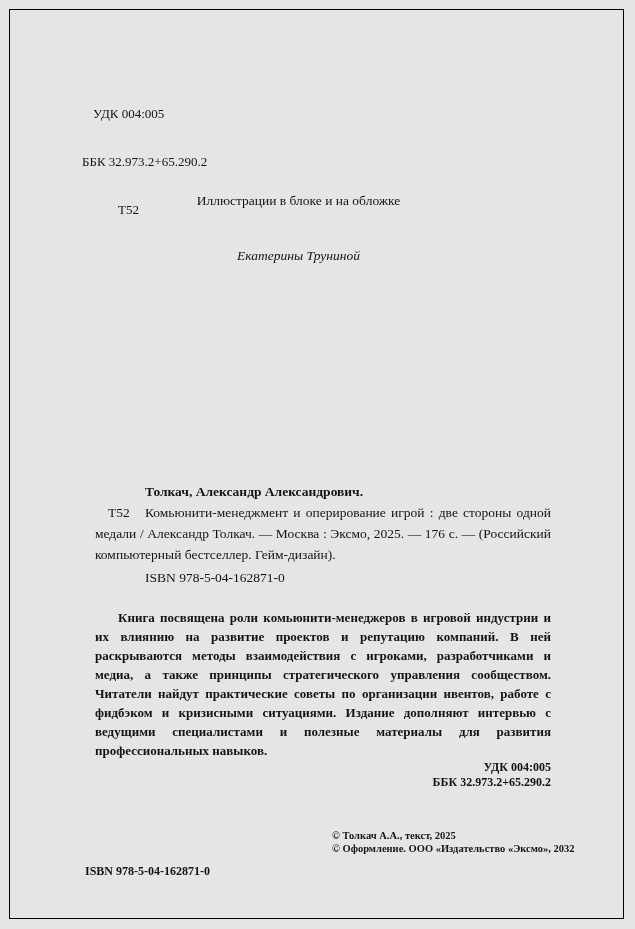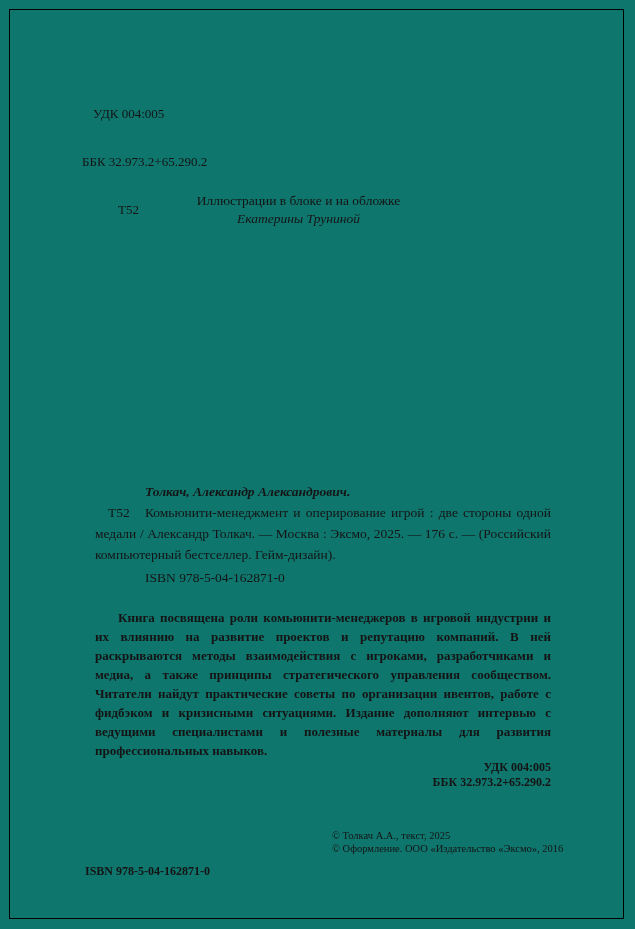--- a/index.html
+++ b/index.html
@@ -4,21 +4,21 @@
 <style>
   html, body {
     margin: 0;
     padding: 0;
     background: #ffffff;
   }
   .page {
     position: relative;
     width: 635px;
     height: 929px;
-    background: #0f766e;
+    background: #e5e5e5;
     font-family: "Liberation Serif", serif;
     color: #141414;
     overflow: hidden;
   }
   .frame {
     position: absolute;
     left: 9px;
     top: 9px;
     width: 615px;
     height: 910px;
@@ -40,33 +40,33 @@
     position: absolute;
     left: 0;
     top: 192px;
     width: 597px;
     text-align: center;
     font-size: 13.5px;
     line-height: 18px;
   }
   .illus-credit .artist {
     font-style: italic;
+    margin-top: 37px;
   }
   .bib-block {
     position: absolute;
     left: 95px;
     top: 481px;
     width: 456px;
     font-size: 13.5px;
     line-height: 21px;
   }
   .bib-author {
     font-weight: bold;
     text-indent: 50px;
-    font-style: italic;
   }
   .bib-entry {
     position: relative;
     text-align: justify;
     text-indent: 50px;
   }
   .bib-code {
     position: absolute;
     left: 13px;
     top: 0;
@@ -94,21 +94,21 @@
     width: 456px;
     text-align: right;
     font-weight: bold;
     font-size: 12px;
     line-height: 15px;
   }
   .copyrights {
     position: absolute;
     left: 332px;
     top: 830px;
-    font-weight: normal;
+    font-weight: bold;
     font-size: 10.5px;
     line-height: 12.6px;
   }
   .isbn-bottom {
     position: absolute;
     left: 85px;
     top: 864px;
     font-weight: bold;
     font-size: 12px;
   }
@@ -141,17 +141,17 @@
 
   <div class="annotation">Книга посвящена роли комьюнити-менеджеров в игровой индустрии и их влиянию на развитие проектов и репутацию компаний. В ней раскрываются методы взаимодействия с игроками, разработчиками и медиа, а также принципы стратегического управления сообществом. Читатели найдут практические советы по организации ивентов, работе с фидбэком и кризисными ситуациями. Издание дополняют интервью с ведущими специалистами и полезные материалы для развития профессиональных навыков.</div>
 
   <div class="classification">
     <div>УДК 004:005</div>
     <div>ББК 32.973.2+65.290.2</div>
   </div>
 
   <div class="copyrights">
     <div>© Толкач А.А., текст, 2025</div>
-    <div>© Оформление. ООО «Издательство «Эксмо», 2016</div>
+    <div>© Оформление. ООО «Издательство «Эксмо», 2032</div>
   </div>
 
   <div class="isbn-bottom">ISBN 978-5-04-162871-0</div>
 </div>
 
 </body></html>

